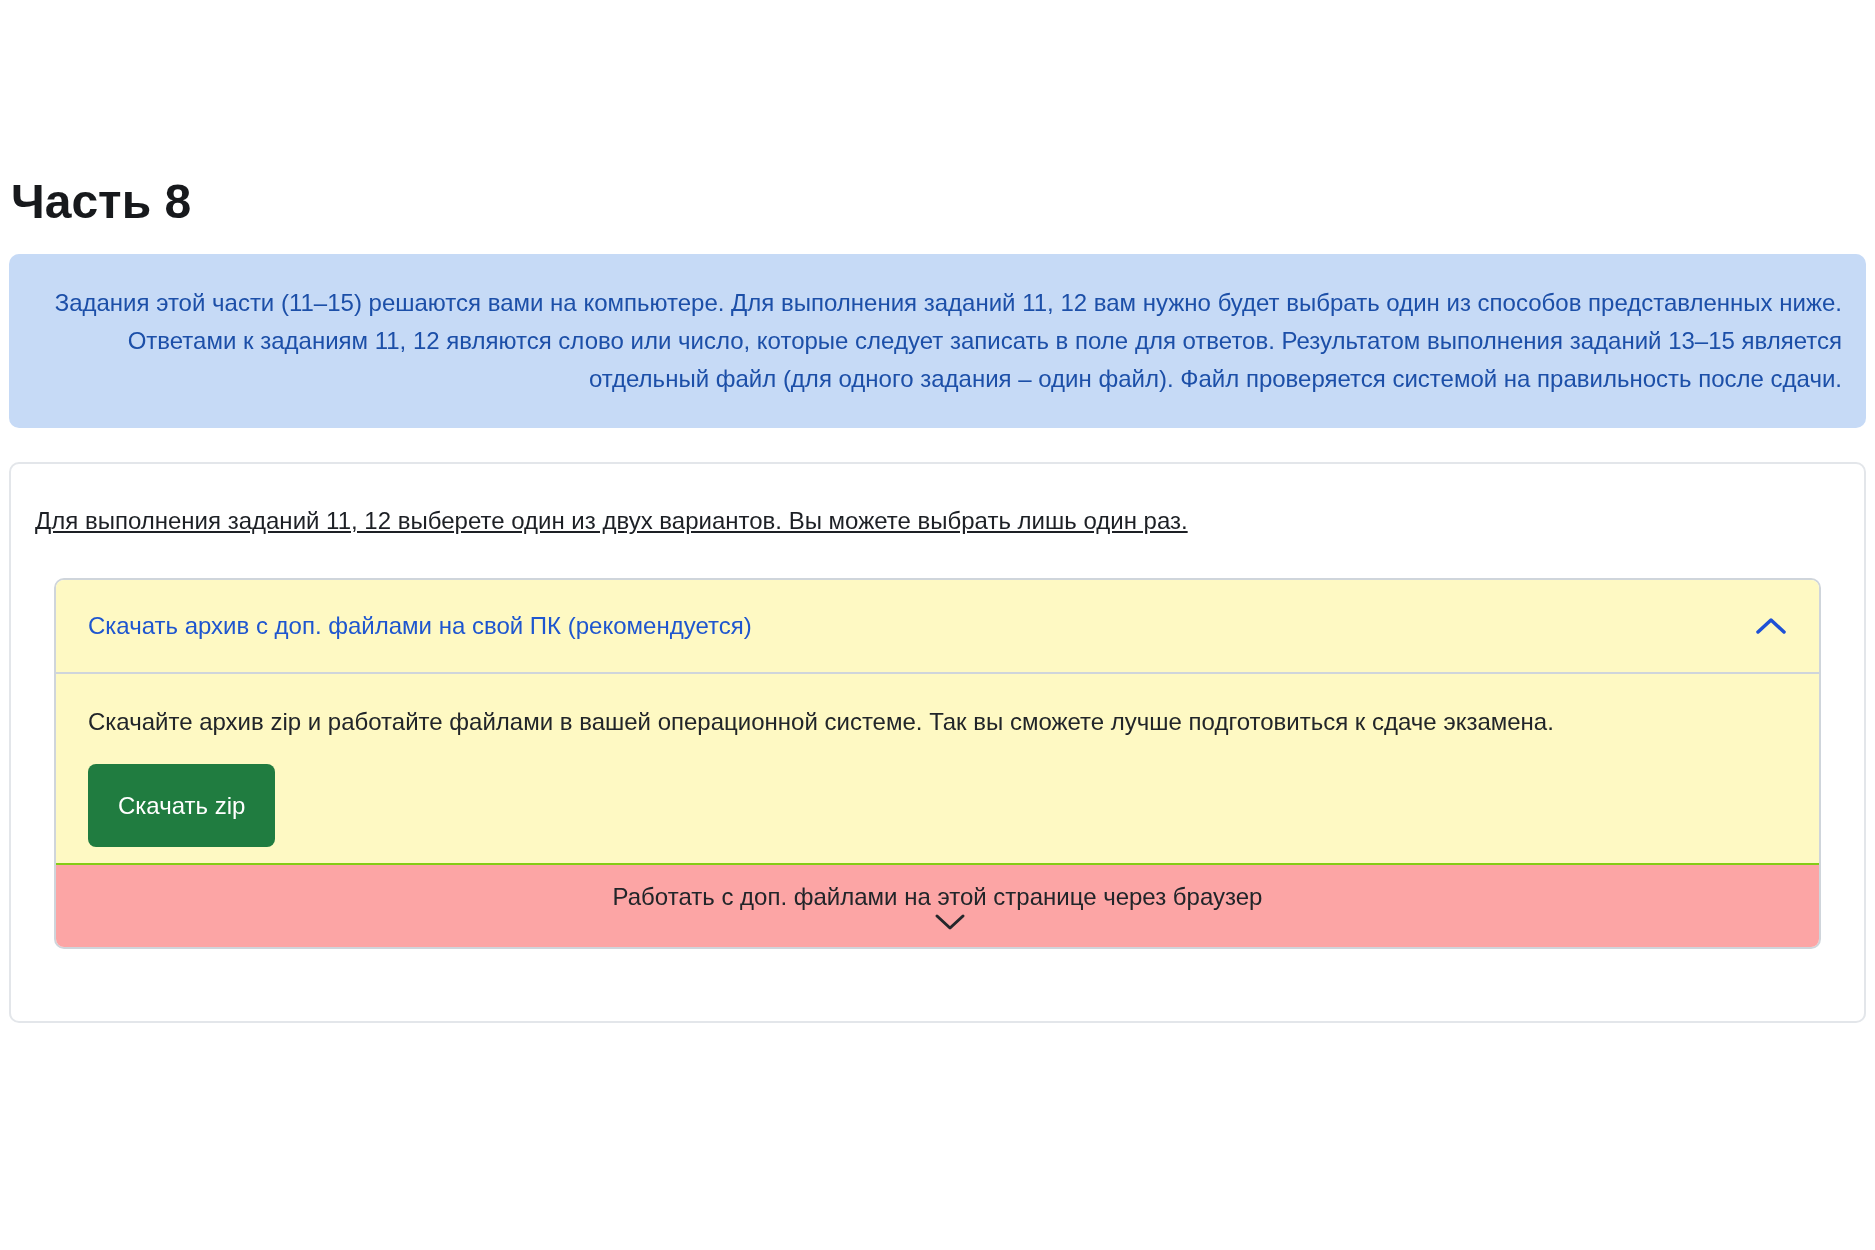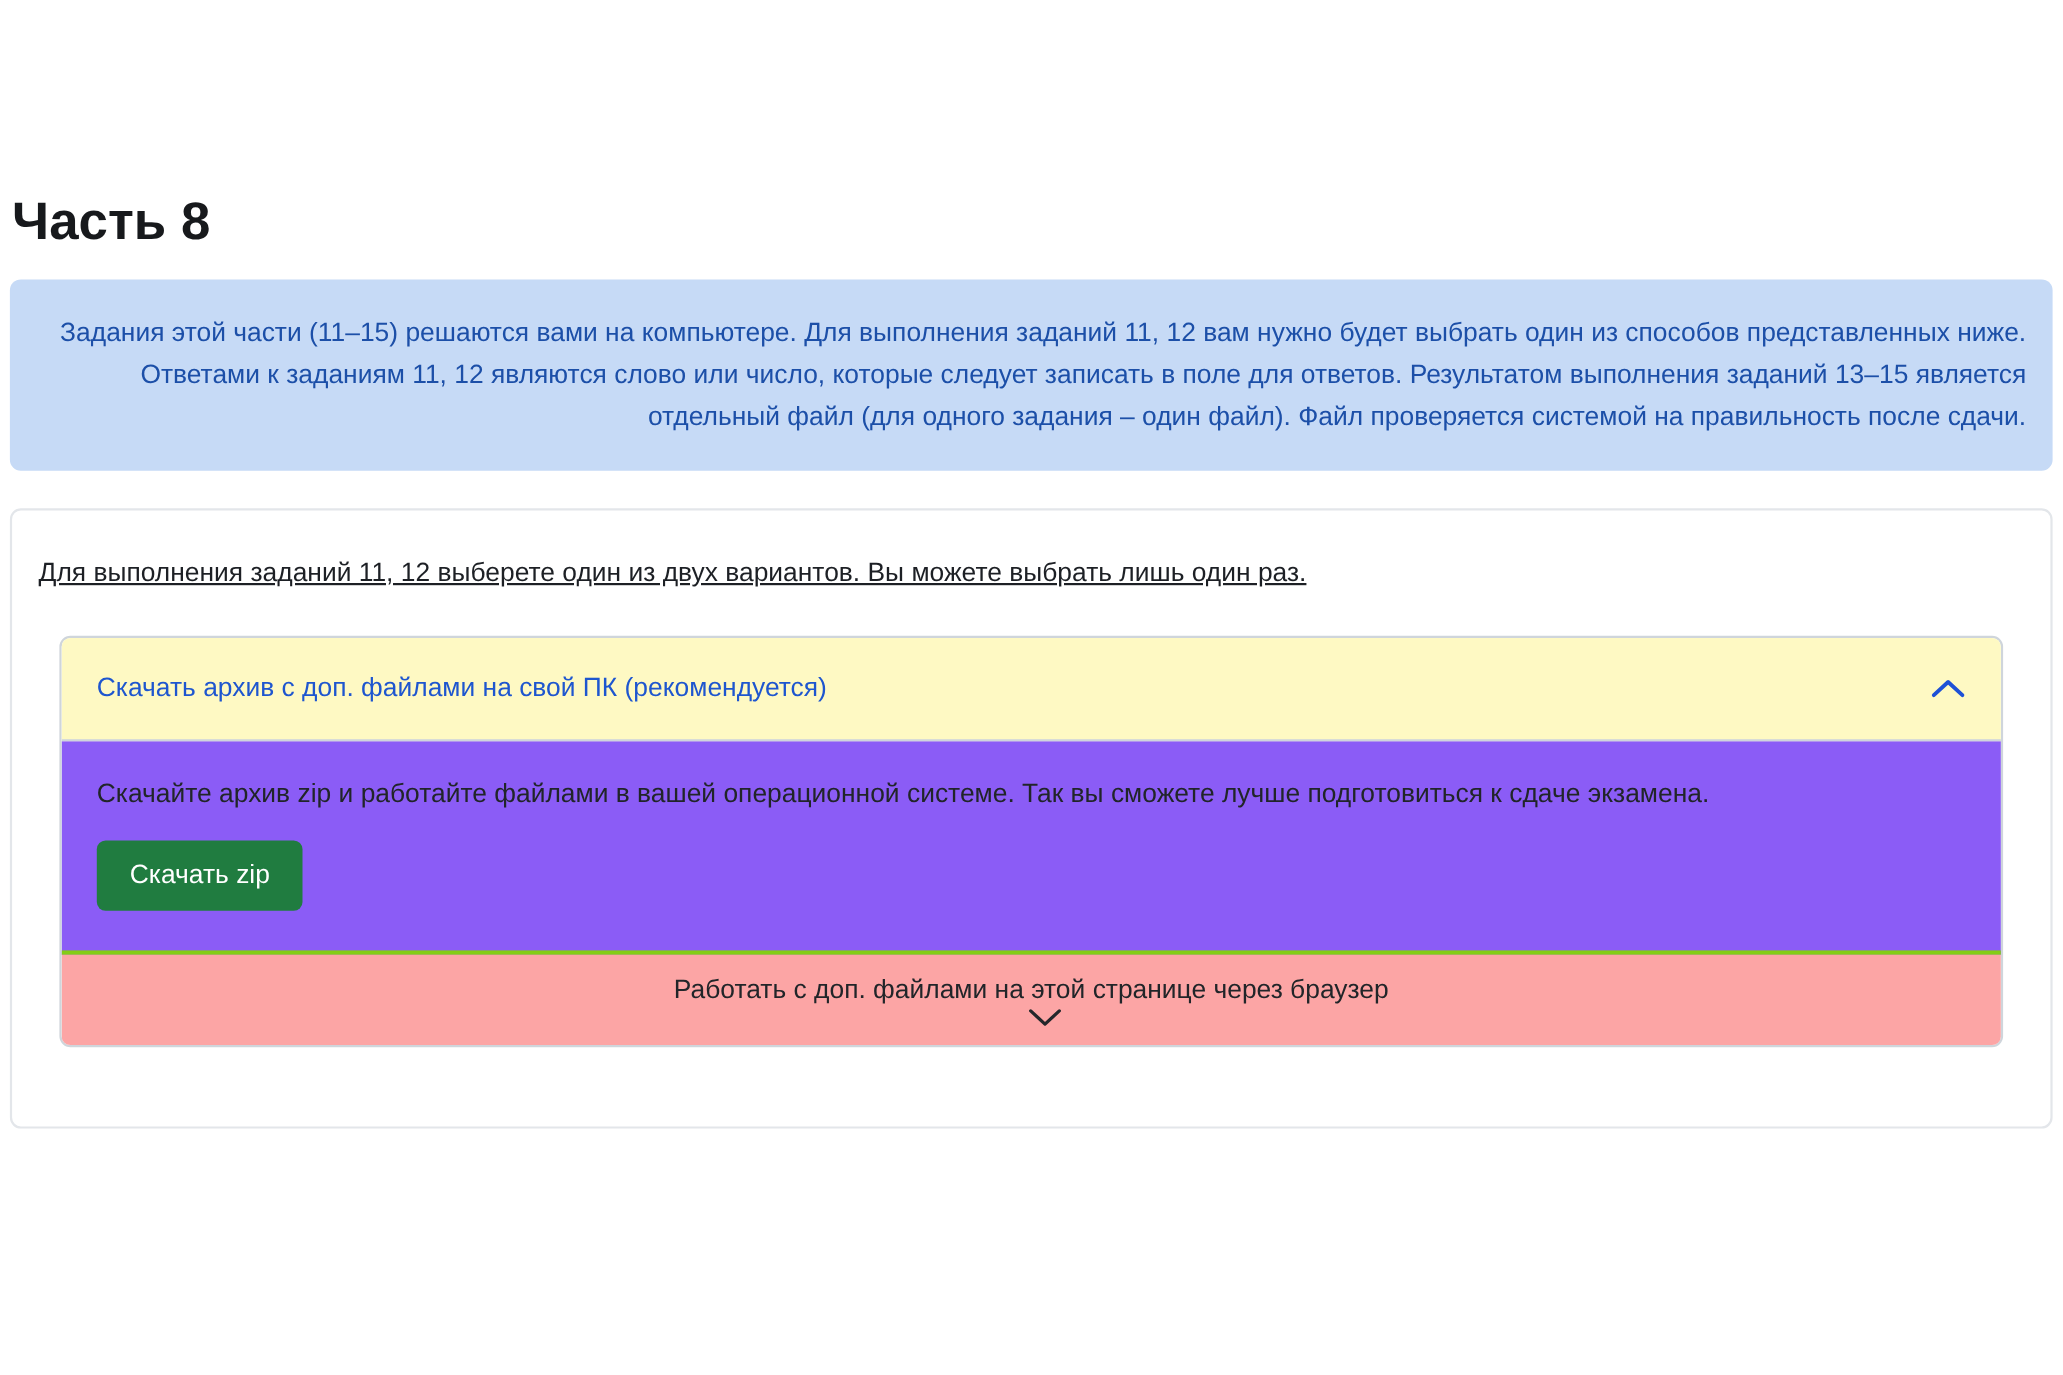--- a/index.html
+++ b/index.html
@@ -71,37 +71,37 @@
   .acc-label {
     font-size: 24px;
     line-height: 32px;
     color: #212529;
   }
   .acc-header.expanded .acc-label { color: #1e56cf; }
   .chev { flex: 0 0 auto; margin-left: 24px; }
   .chev svg { display: block; }
 
   .acc-body {
-    background: #8b5cf6;
-    padding: 26px 32px 36px;
-    border-bottom: 4px solid #84cc16;
+    background: #fef9c3;
+    padding: 26px 32px 16px;
+    border-bottom: 2px solid #84cc16;
   }
   .acc-body-text {
     font-size: 24px;
     line-height: 44px;
     color: #212529;
     max-width: 1700px;
   }
   .btn-zip {
     margin-top: 20px;
     display: inline-block;
     background: #207c40;
     color: #ffffff;
     font-size: 24px;
-    height: 64px;
+    height: 83px;
     line-height: 64px;
     padding: 0 30px;
     border: none;
     border-radius: 8px;
     font-family: inherit;
     cursor: pointer;
   }
 </style>
 </head>
 <body>

